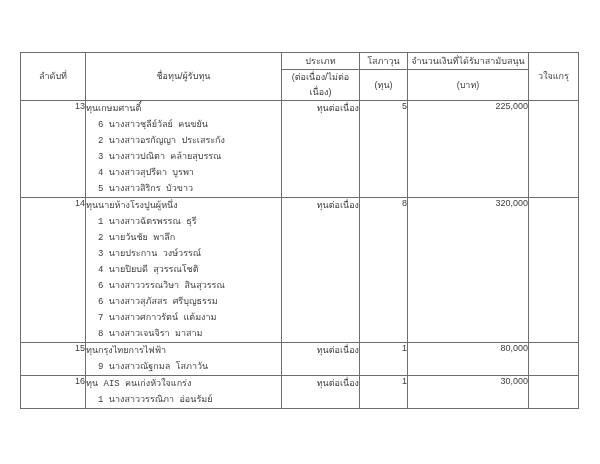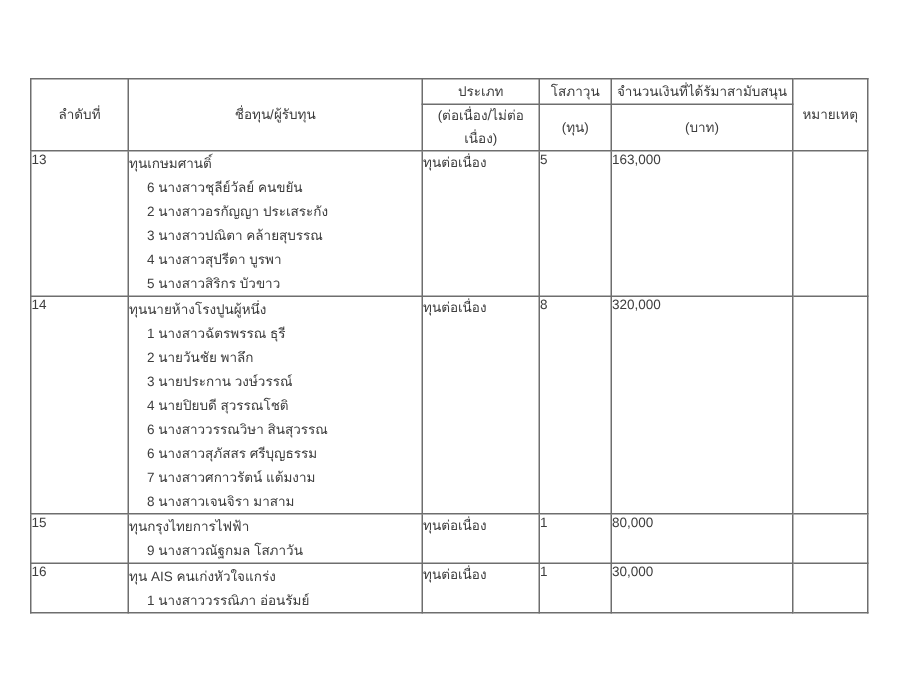--- a/index.html
+++ b/index.html
@@ -32,24 +32,24 @@
     font-weight: normal;
   }
   table.funds thead th {
     text-align: center;
     vertical-align: middle;
     line-height: 15px;
     height: 16px;
     padding: 0 1px;
   }
   td.c-no, td.c-type, td.c-count, td.c-amount {
-    text-align: left;
+    text-align: right;
     padding-top: 4px;
   }
-  td.c-name { padding: 4px 3px 2px 3px; }
+  td.c-name { padding: 4px 3px 2px 3px; font-family: Liberation Mono, monospace; }
   .fund-title { line-height: 16px; }
   .recipient {
     line-height: 16px;
     padding-left: 12px;
   }
   td.c-remark { }
 </style>
 </head>
 <body>
 
@@ -63,42 +63,42 @@
       <col style="width:121px">
       <col style="width:50px">
     </colgroup>
     <thead>
       <tr>
         <th rowspan="2">ลำดับที่</th>
         <th rowspan="2">ชื่อทุน/ผู้รับทุน</th>
         <th>ประเภท</th>
         <th>โสภาวุน</th>
         <th>จำนวนเงินที่ได้รัมาสามับสนุน</th>
-        <th rowspan="2">หมายเหตุ</th>
+        <th rowspan="2">วใจแกรุ</th>
       </tr>
       <tr>
         <th>(ต่อเนื่อง/ไม่ต่อเนื่อง)</th>
         <th>(ทุน)</th>
         <th>(บาท)</th>
       </tr>
     </thead>
     <tbody id="funds-body">
         <tr>
           <td class="c-no">13</td>
           <td class="c-name">
             <div class="fund-title">ทุนเกษมศานติ์</div>
             <div class="recipient">6 นางสาวชุลีย์วัลย์ คนขยัน</div>
             <div class="recipient">2 นางสาวอรกัญญา ประเสระกัง</div>
             <div class="recipient">3 นางสาวปณิตา คล้ายสุบรรณ</div>
             <div class="recipient">4 นางสาวสุปรีดา บูรพา</div>
             <div class="recipient">5 นางสาวสิริกร บัวขาว</div>
           </td>
           <td class="c-type">ทุนต่อเนื่อง</td>
           <td class="c-count">5</td>
-          <td class="c-amount">163,000</td>
+          <td class="c-amount">225,000</td>
           <td class="c-remark"></td>
         </tr>
         <tr>
           <td class="c-no">14</td>
           <td class="c-name">
             <div class="fund-title">ทุนนายห้างโรงปูนผู้หนึ่ง</div>
             <div class="recipient">1 นางสาวฉัตรพรรณ ธุรี</div>
             <div class="recipient">2 นายวันชัย พาลึก</div>
             <div class="recipient">3 นายประกาน วงษ์วรรณ์</div>
             <div class="recipient">4 นายปิยบดี สุวรรณโชติ</div>

